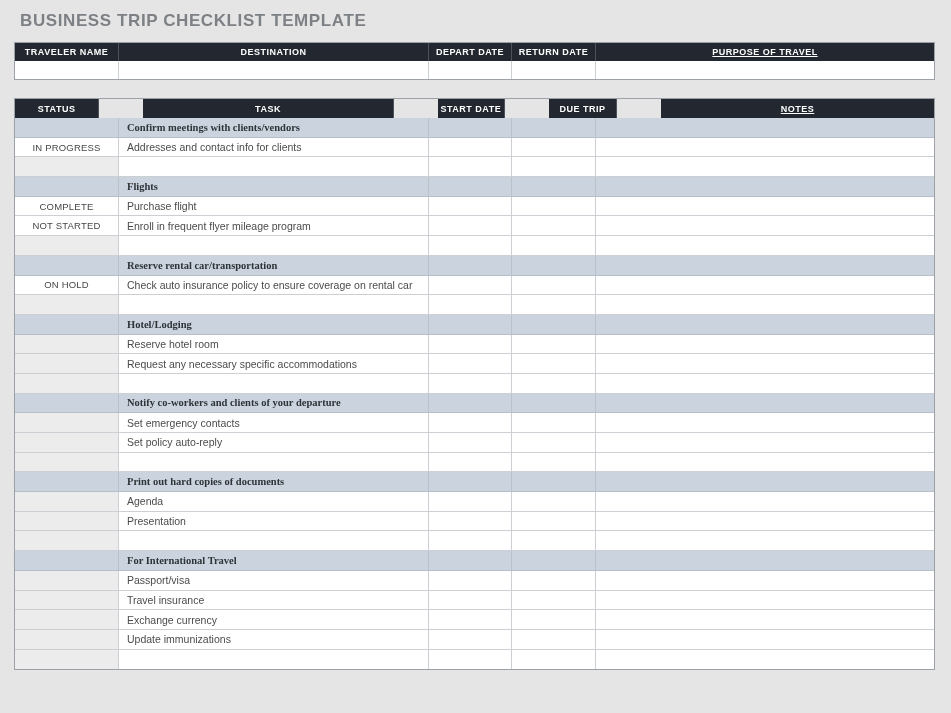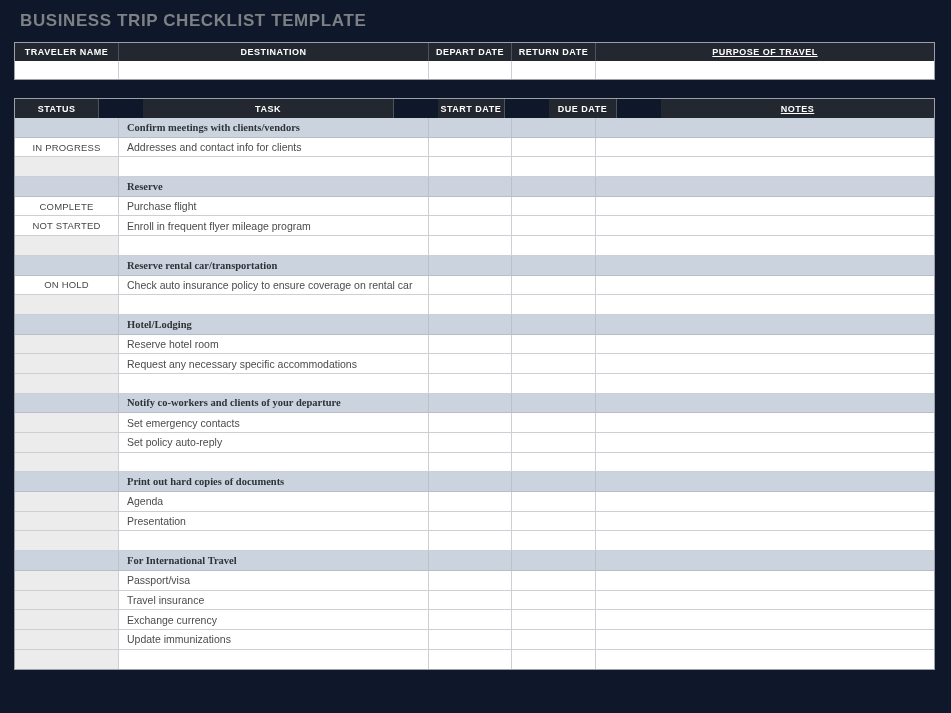--- a/index.html
+++ b/index.html
@@ -1,19 +1,19 @@
 <!DOCTYPE html>
 <html style="--header-bg: #232830; --section-bg: #cbd4de; --empty-status-bg: #ececec; --title-color: #7d8185; --grid-line: #ccd0d4;"><head>
 <meta charset="utf-8">
 <style>
   html,body{margin:0;padding:0;background:#ffffff;}
   .page{
     position:relative;
     width:951px;height:713px;
-    background:#0f172a;
+    background:#e5e5e5;
     overflow:hidden;
     font-family:"Liberation Sans", sans-serif;
     -webkit-font-smoothing:antialiased;
   }
   .title{
     margin:0;
     padding:11px 0 0 20px;
     font-size:17px;
     font-weight:bold;
     letter-spacing:0.6px;
@@ -98,21 +98,21 @@
       <div class="cell c4"></div>
       <div class="cell c5"></div>
     </div>
   </div>
 
   <div class="tbl check-tbl">
     <div class="row hrow">
       <div class="cell c1">STATUS</div>
       <div class="cell c2">TASK</div>
       <div class="cell c3">START DATE</div>
-      <div class="cell c4">DUE DATE</div>
+      <div class="cell c4">DUE TRIP</div>
       <div class="cell c5">NOTES</div>
     </div>
     <div id="checklist-body">
         <div class="row crow section">
       <div class="cell c1 status"></div>
       <div class="cell c2 task">Confirm meetings with clients/vendors</div>
       <div class="cell c3"></div>
       <div class="cell c4"></div>
       <div class="cell c5"></div>
     </div>
@@ -125,21 +125,21 @@
     </div>
         <div class="row crow">
       <div class="cell c1 status empty-status"></div>
       <div class="cell c2 task"></div>
       <div class="cell c3"></div>
       <div class="cell c4"></div>
       <div class="cell c5"></div>
     </div>
         <div class="row crow section">
       <div class="cell c1 status"></div>
-      <div class="cell c2 task">Reserve</div>
+      <div class="cell c2 task">Flights</div>
       <div class="cell c3"></div>
       <div class="cell c4"></div>
       <div class="cell c5"></div>
     </div>
         <div class="row crow">
       <div class="cell c1 status">COMPLETE</div>
       <div class="cell c2 task">Purchase flight</div>
       <div class="cell c3"></div>
       <div class="cell c4"></div>
       <div class="cell c5"></div>

